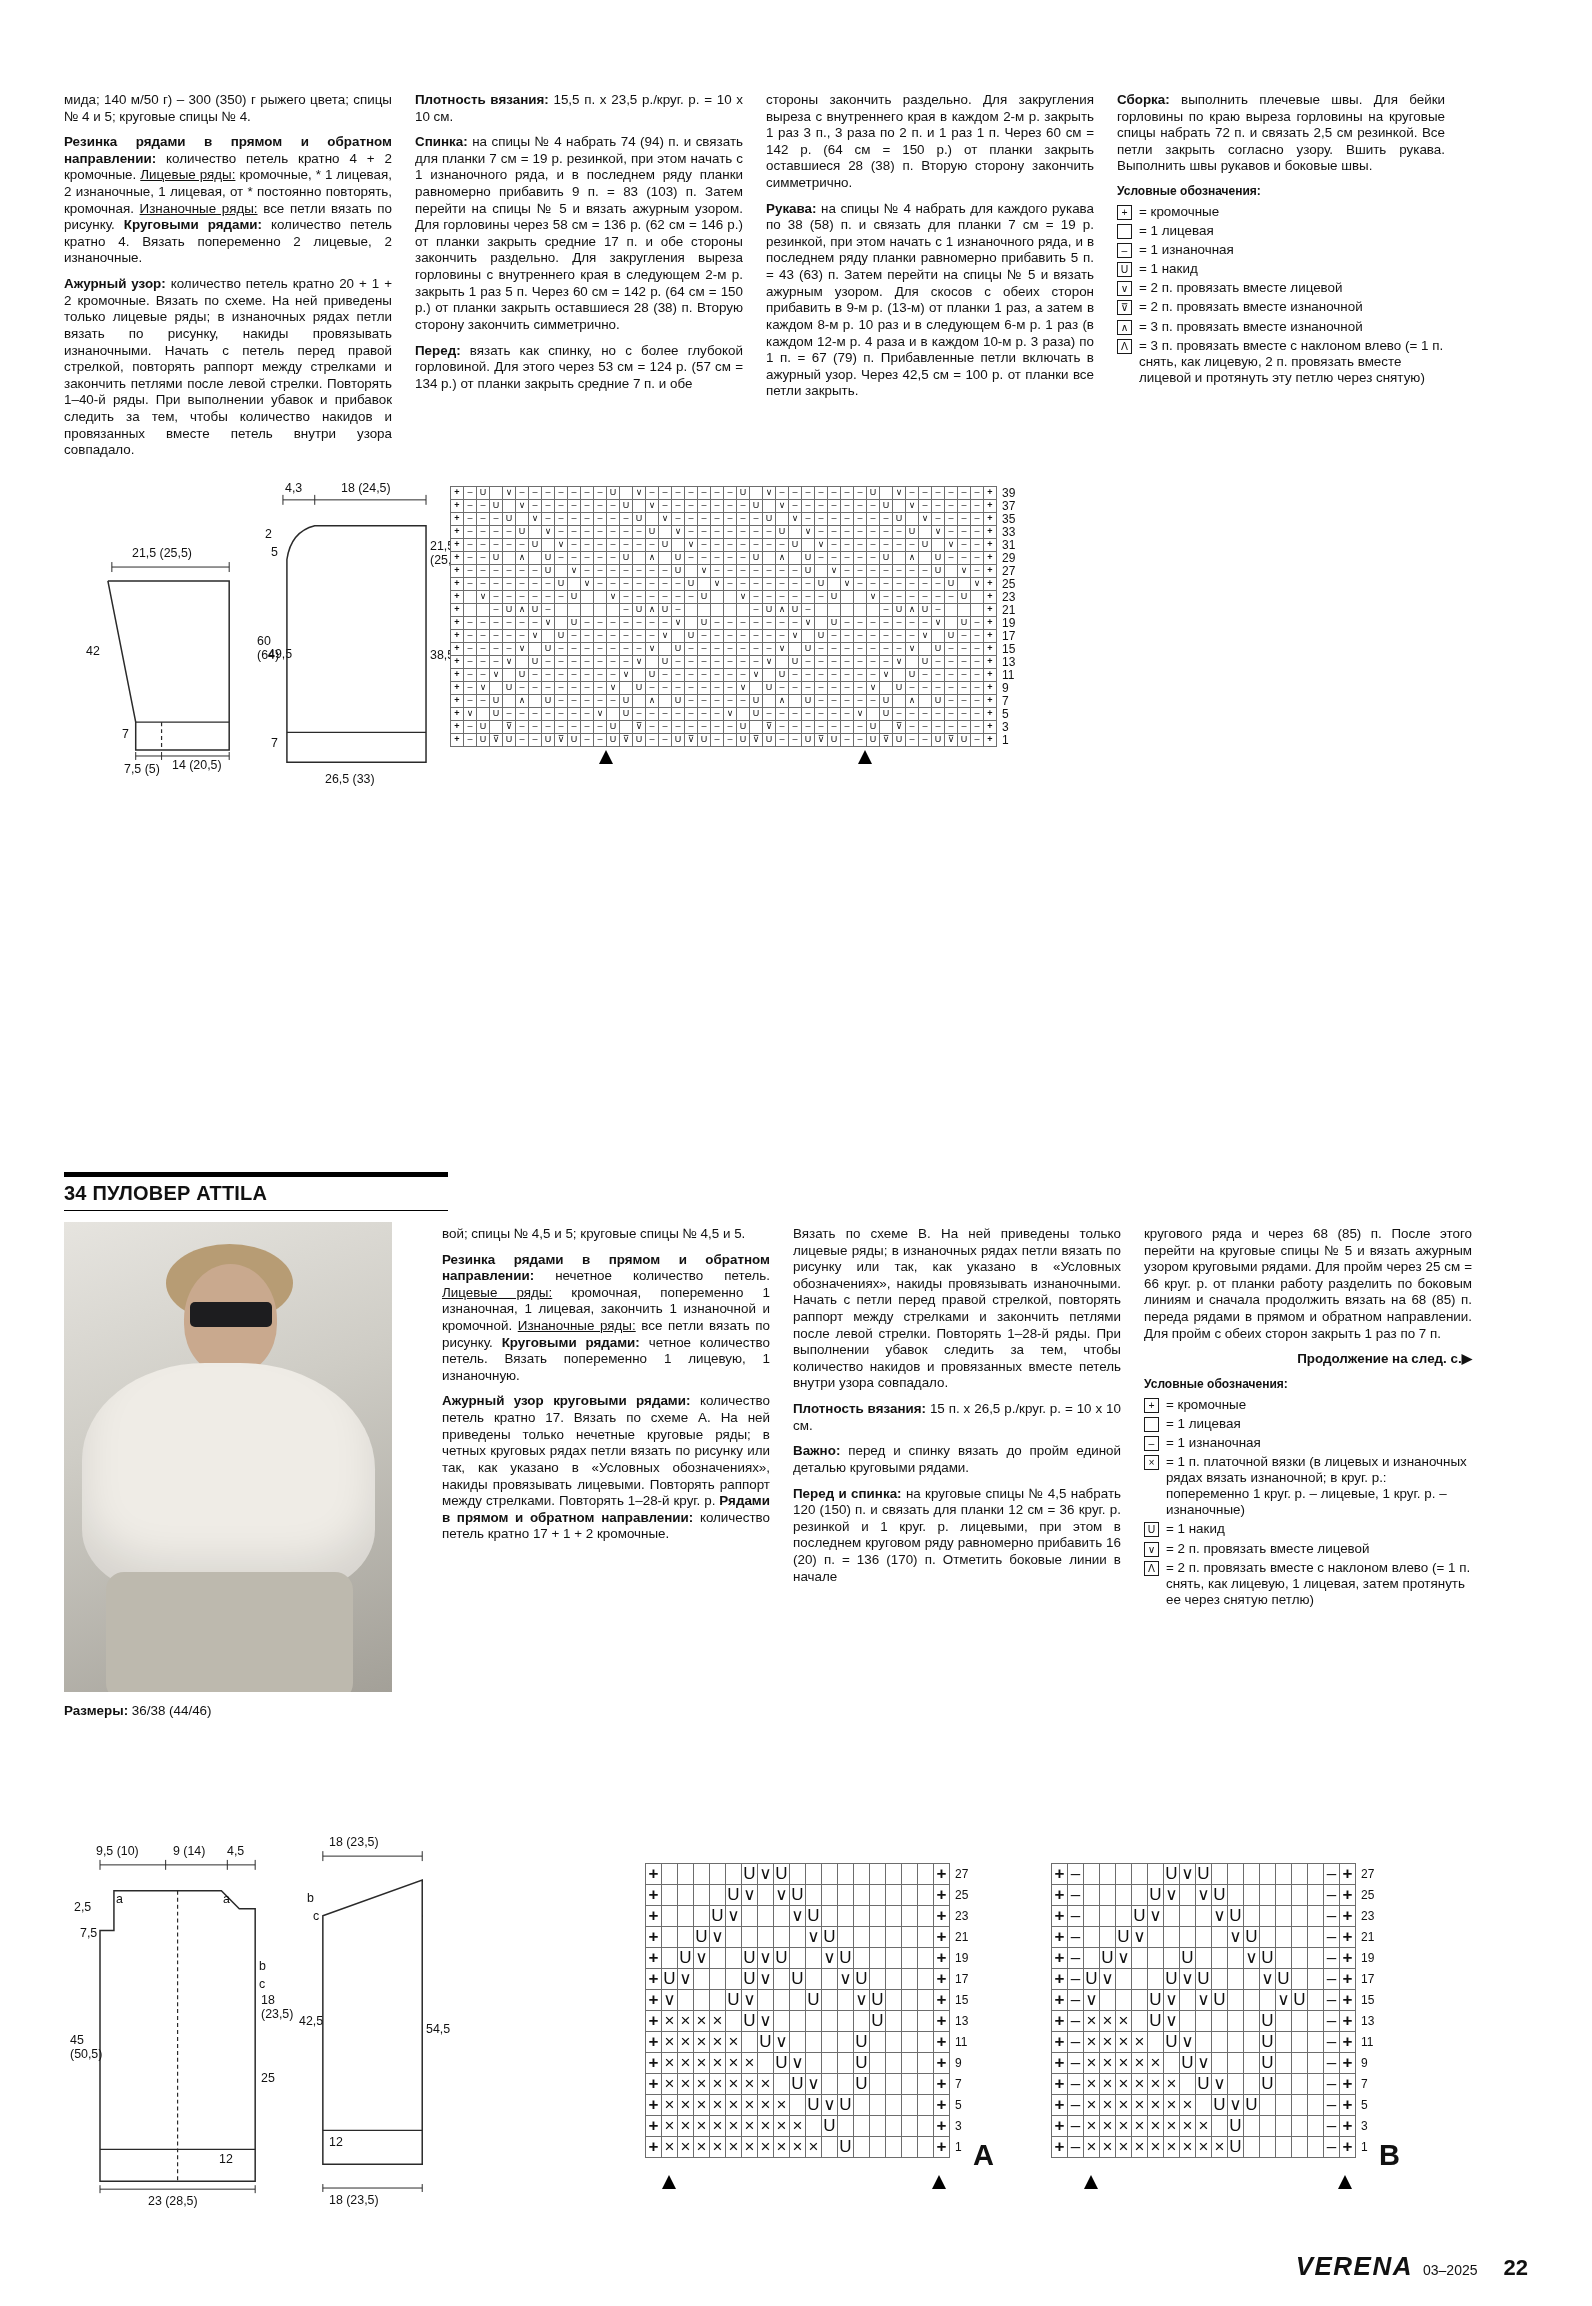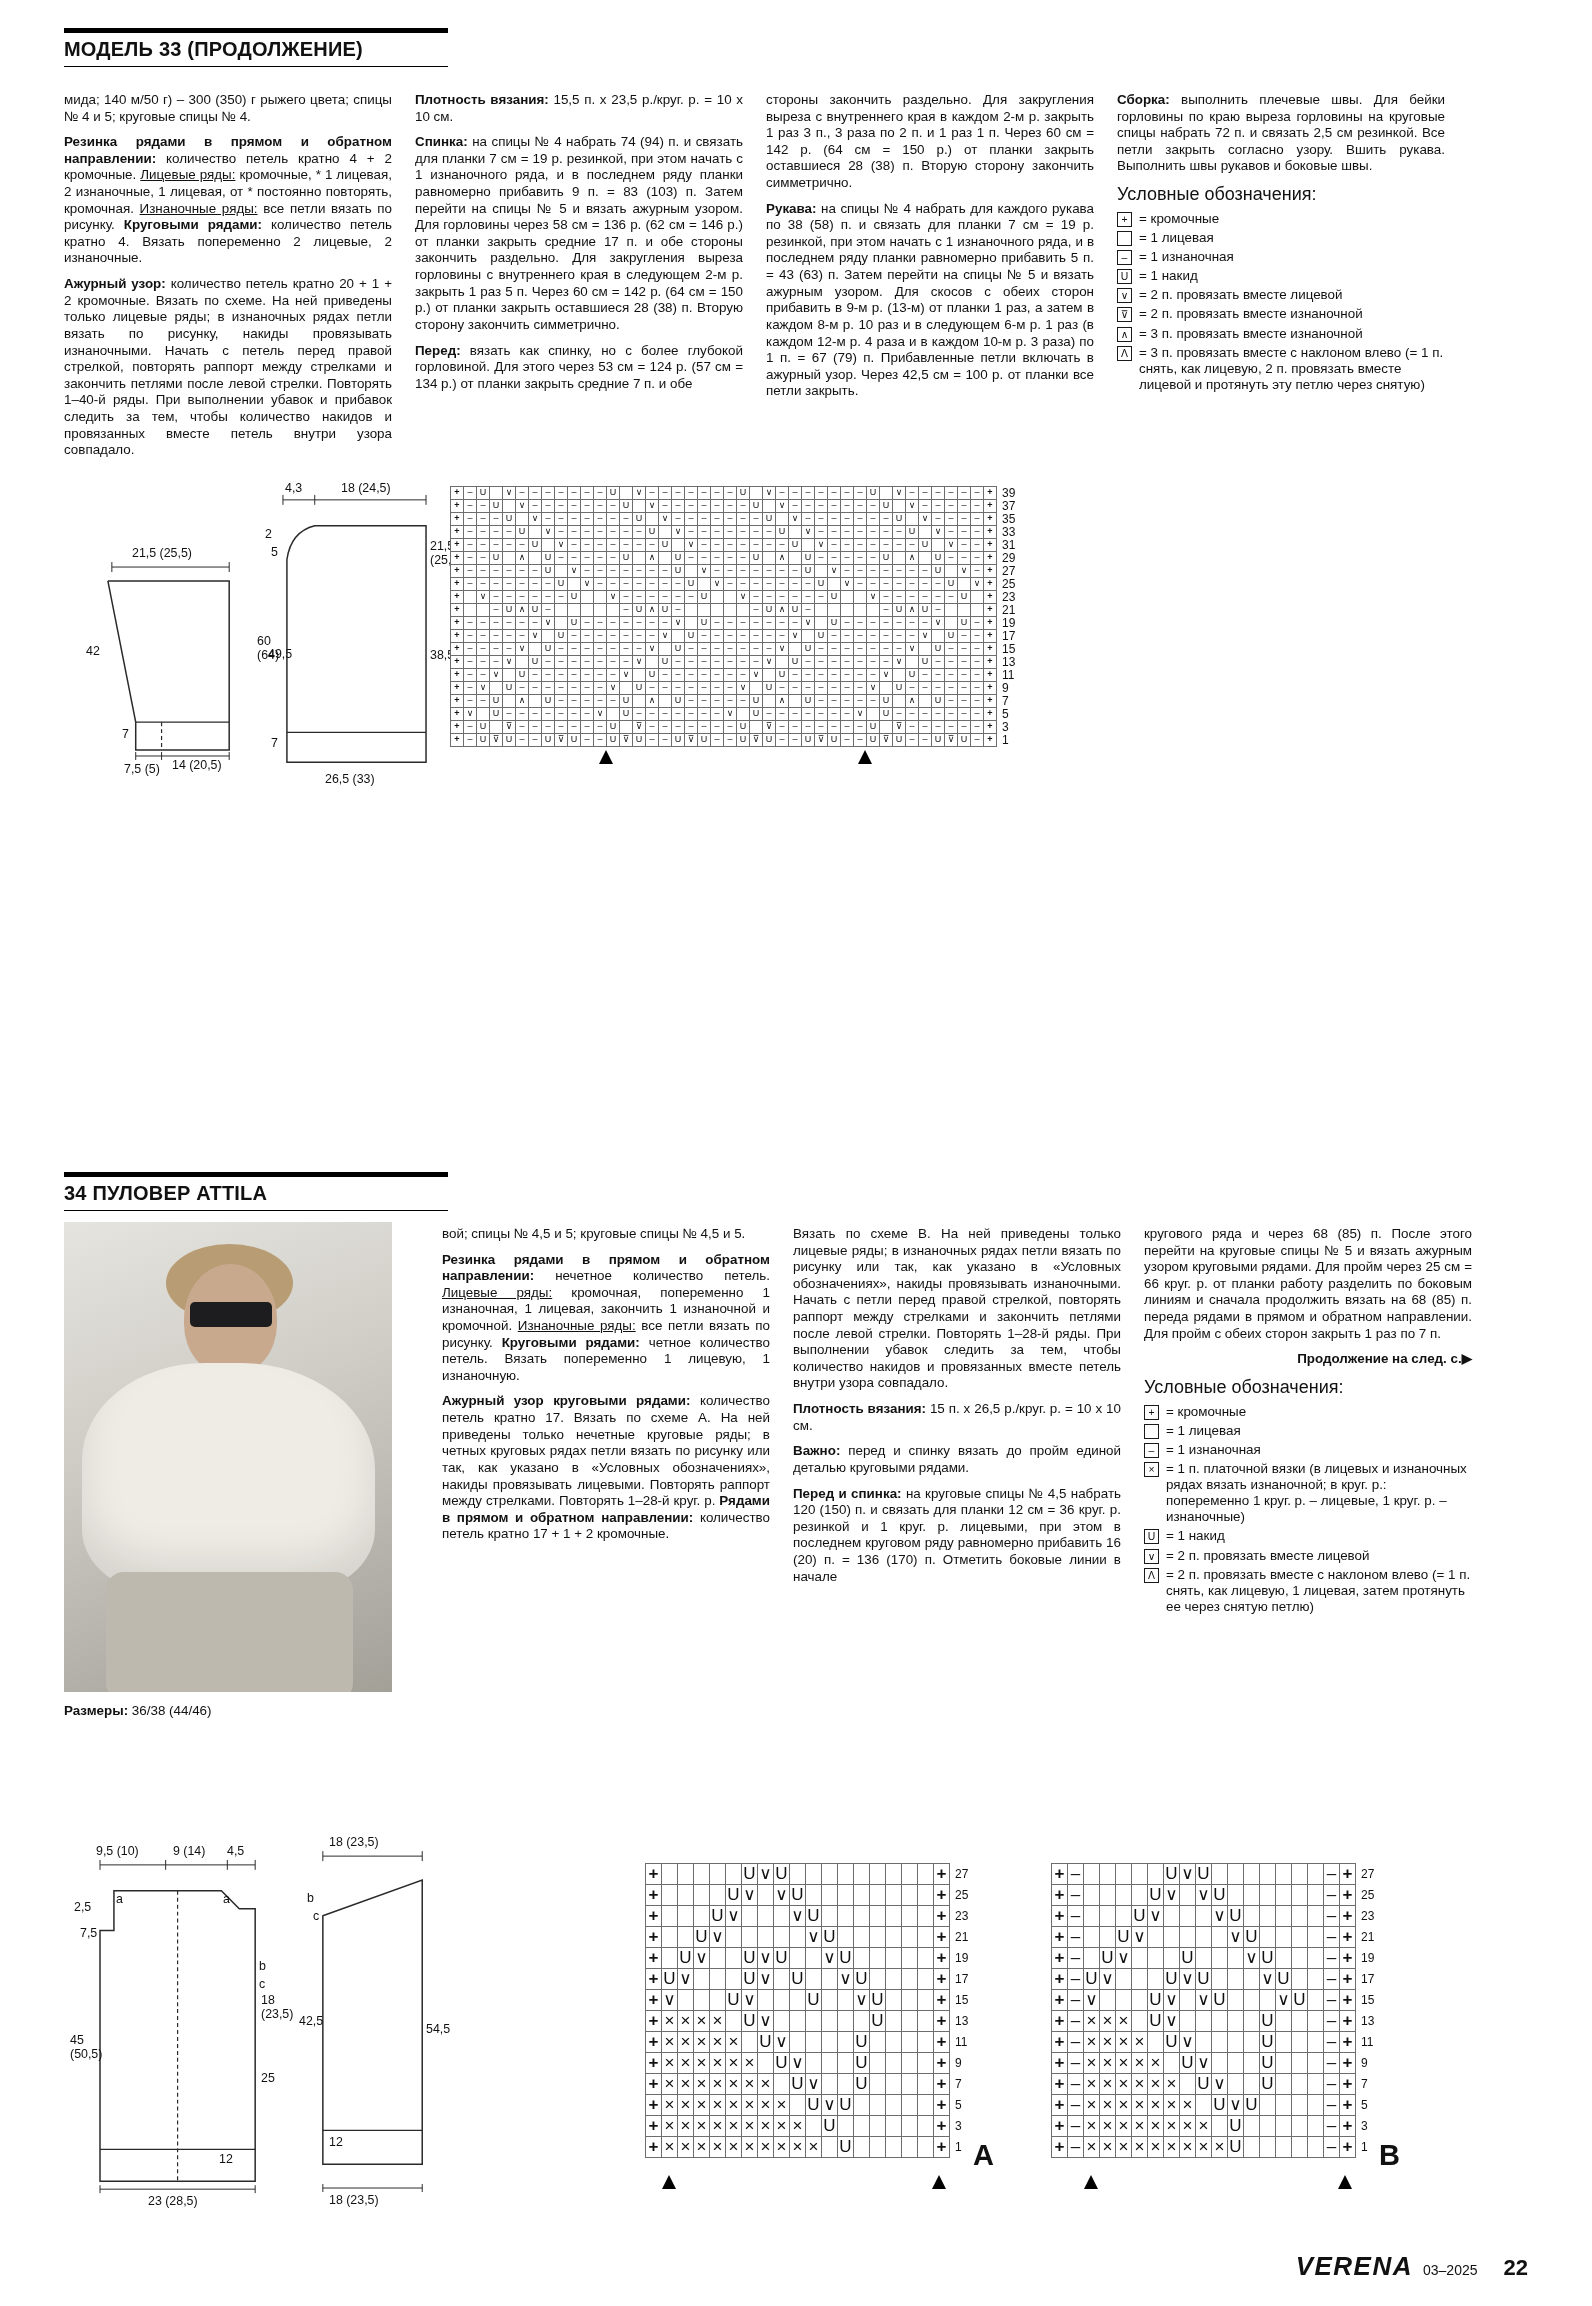--- a/index.html
+++ b/index.html
@@ -8,21 +8,21 @@
   .sec-head{position:absolute;}
   .rule{height:5px;background:#000;}
   .sec-title{font-size:20px;font-weight:bold;padding:5px 0 5px;border-bottom:1.5px solid #000;letter-spacing:0.2px;}
   .cols{position:absolute;display:grid;column-gap:50px;align-items:start;gap:23px;}
   .cols.four{grid-template-columns:328px 328px 328px 328px;width:1463px;}
   .cols.three{grid-template-columns:328px 328px 328px;width:1085px;}
   .para{font-size:13.4px;line-height:1.24;text-align:justify;margin:0 0 9px;}
   .para.right{text-align:right;}
   .b{font-weight:bold;}
   .u{text-decoration:underline;}
-  .legend-title{font-weight:normal;font-size:18px;margin:3px 0 6px;}
+  .legend-title{font-weight:bold;font-size:12px;margin:3px 0 6px;}
   .legrow{display:flex;gap:7px;margin:0 0 3px;font-size:13.4px;line-height:1.2;text-align:left;}
   .sym{flex:0 0 15px;width:15px;height:15px;border:1.3px solid #1a1a1a;text-align:center;
        font-size:10.4px;line-height:13px;margin-top:1px;box-sizing:border-box;}
   .ltxt{display:block;}
   
   .chart{position:absolute;background:#fff;}
   .crow{display:flex;align-items:center;}
   .crow:not(:first-child){margin-top:-1px;}
   .cell{flex:0 0 var(--cw);width:var(--cw);height:var(--ch);box-sizing:border-box;border:1px solid #6d6d6d;
         text-align:center;font-size:calc(var(--ch) - 5px);line-height:calc(var(--ch) - 3px);color:#111;background:#fff;}
@@ -51,24 +51,20 @@
   .f-brand{font-weight:bold;font-style:italic;font-size:26px;letter-spacing:1.5px;}
   .f-issue{margin-left:10px;font-size:14px;}
   .f-page{margin-left:26px;font-size:22px;font-weight:bold;}
   line,polyline,path,polygon{stroke:#2a2a2a;fill:none;}
 </style>
 </head>
 <body>
 
 <div class="page">
 
-  <div class="sec-head" style="left:64px;top:28px;width:384px;">
-    <div class="rule"></div>
-    <div class="sec-title">МОДЕЛЬ 33 (ПРОДОЛЖЕНИЕ)</div>
-  </div>
 
   <div class="cols four" style="left:64px;top:92px;">
     <div class="col">
         <p class="para"><span>мида; 140 м/50 г) – 300 (350) г рыжего цвета; спицы № 4 и 5; круговые спицы № 4.</span></p>
         <p class="para"><span class="b">Резинка рядами в прямом и обратном направлении:</span><span> количество петель кратно 4 + 2 кромочные. </span><span class="u">Лицевые ряды:</span><span> кромочные, * 1 лицевая, 2 изнаночные, 1 лицевая, от * постоянно повторять, кромочная. </span><span class="u">Изнаночные ряды:</span><span> все петли вязать по рисунку. </span><span class="b">Круговыми рядами:</span><span> количество петель кратно 4. Вязать попеременно 2 лицевые, 2 изнаночные.</span></p>
         <p class="para"><span class="b">Ажурный узор:</span><span> количество петель кратно 20 + 1 + 2 кромочные. Вязать по схеме. На ней приведены только лицевые ряды; в изнаночных рядах петли вязать по рисунку, накиды провязывать изнаночными. Начать с петель перед правой стрелкой, повторять раппорт между стрелками и закончить петлями после левой стрелки. Повторять 1–40-й ряды. При выполнении убавок и прибавок следить за тем, чтобы количество накидов и провязанных вместе петель внутри узора совпадало.</span></p>
       </div>
     <div class="col">
         <p class="para"><span class="b">Плотность вязания:</span><span> 15,5 п. x 23,5 р./круг. р. = 10 x 10 см.</span></p>
         <p class="para"><span class="b">Спинка:</span><span> на спицы № 4 набрать 74 (94) п. и связать для планки 7 см = 19 р. резинкой, при этом начать с 1 изнаночного ряда, и в последнем ряду планки равномерно прибавить 9 п. = 83 (103) п. Затем перейти на спицы № 5 и вязать ажурным узором. Для горловины через 58 см = 136 р. (62 см = 146 р.) от планки закрыть средние 17 п. и обе стороны закончить раздельно. Для закругления выреза горловины с внутреннего края в следующем 2-м р. закрыть 1 раз 5 п. Через 60 см = 142 р. (64 см = 150 р.) от планки закрыть оставшиеся 28 (38) п. Вторую сторону закончить симметрично.</span></p>

